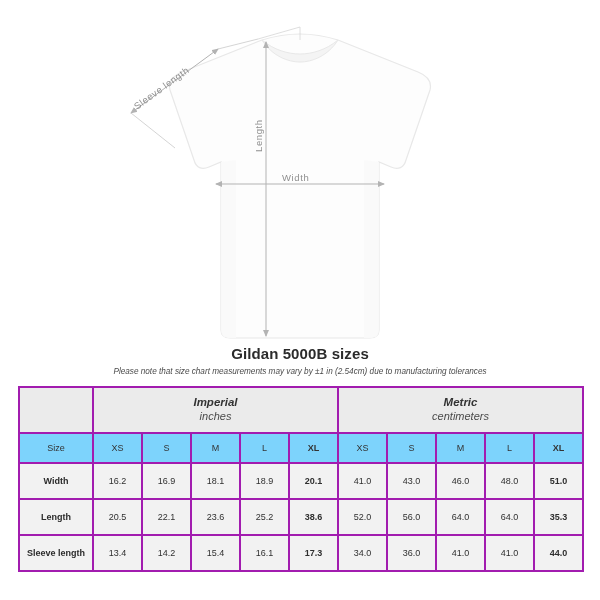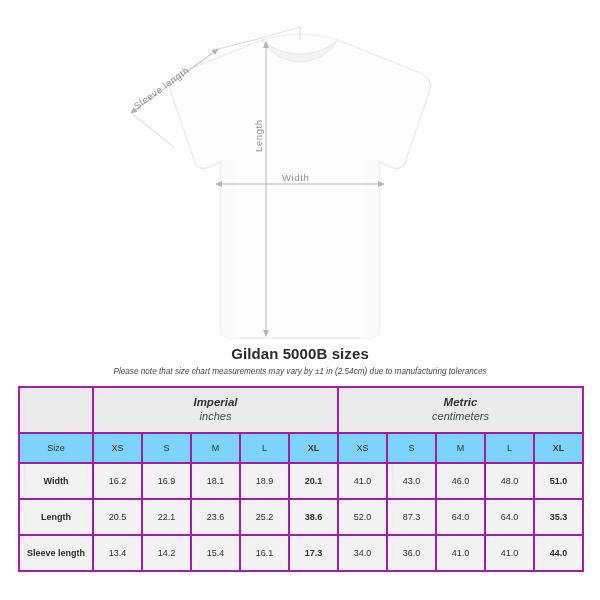--- a/index.html
+++ b/index.html
@@ -251,21 +251,21 @@
         </tr>
 
         <tr class="data-row">
           <td class="row-label">Length</td>
           <td>20.5</td>
           <td>22.1</td>
           <td>23.6</td>
           <td>25.2</td>
           <td class="bold-col">38.6</td>
           <td>52.0</td>
-          <td>87.3</td>
+          <td>56.0</td>
           <td>64.0</td>
           <td>64.0</td>
           <td class="bold-col">35.3</td>
         </tr>
 
         <tr class="data-row">
           <td class="row-label">Sleeve length</td>
           <td>13.4</td>
           <td>14.2</td>
           <td>15.4</td>

